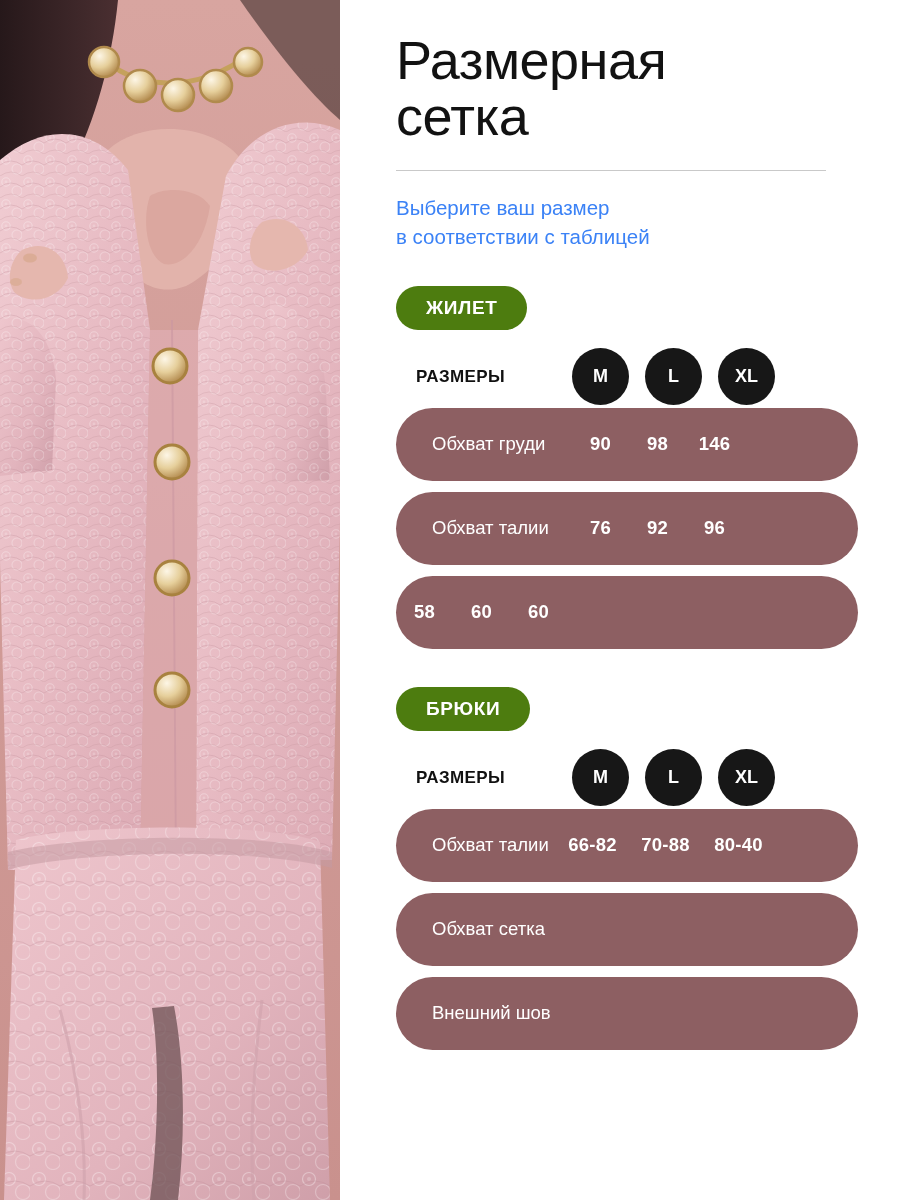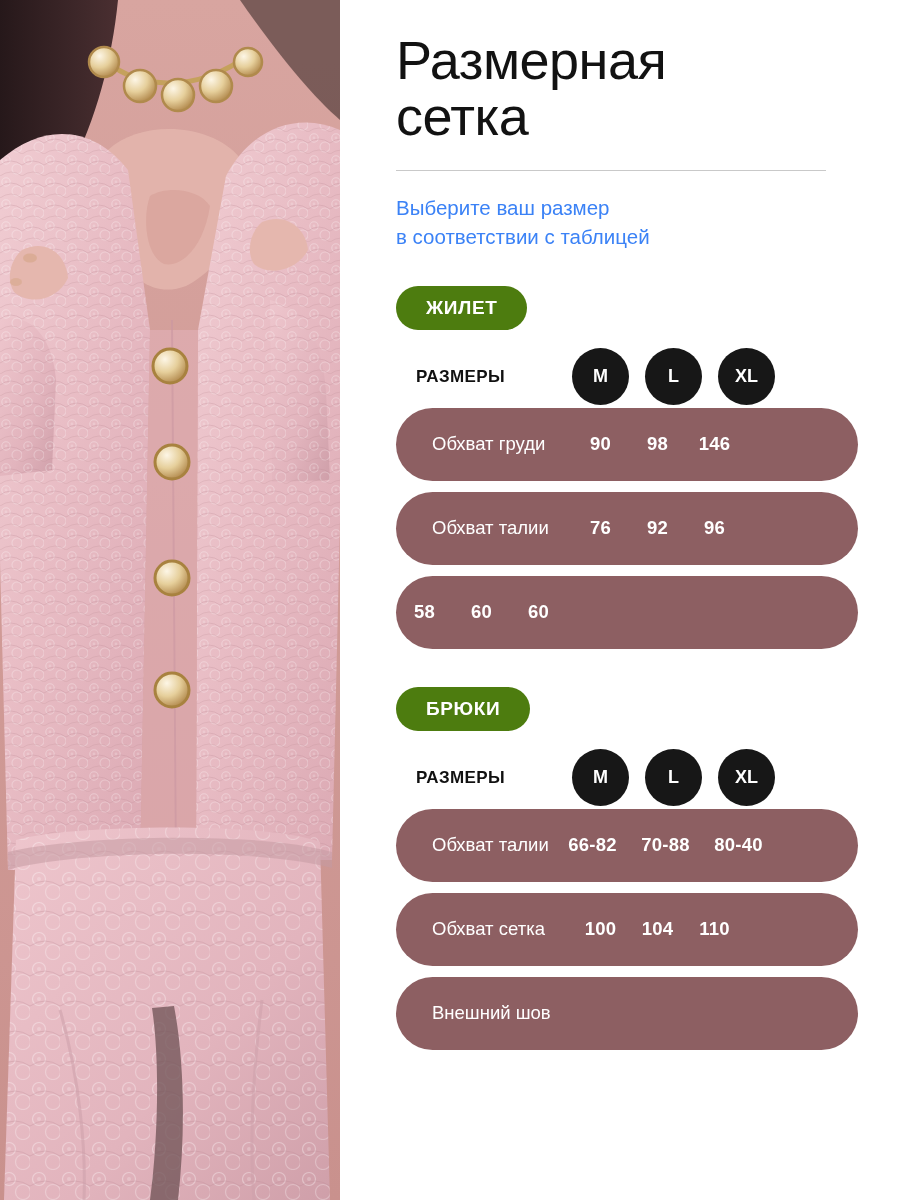--- a/index.html
+++ b/index.html
@@ -335,25 +335,20 @@
           <div class="row-label">Обхват талии</div>
           <div class="row-values">
             <div class="cell">66-82</div>
             <div class="cell">70-88</div>
             <div class="cell">80-40</div>
           </div>
         </div>
 
         <div class="row">
           <div class="row-label">Обхват сетка</div>
-          <div class="row-values">
-            <div class="cell">100</div>
-            <div class="cell">104</div>
-            <div class="cell">110</div>
-          </div>
         </div>
 
         <div class="row">
           <div class="row-label">Внешний шов</div>
         </div>
       </div>
     </div>
 
   </div>
 </div>

